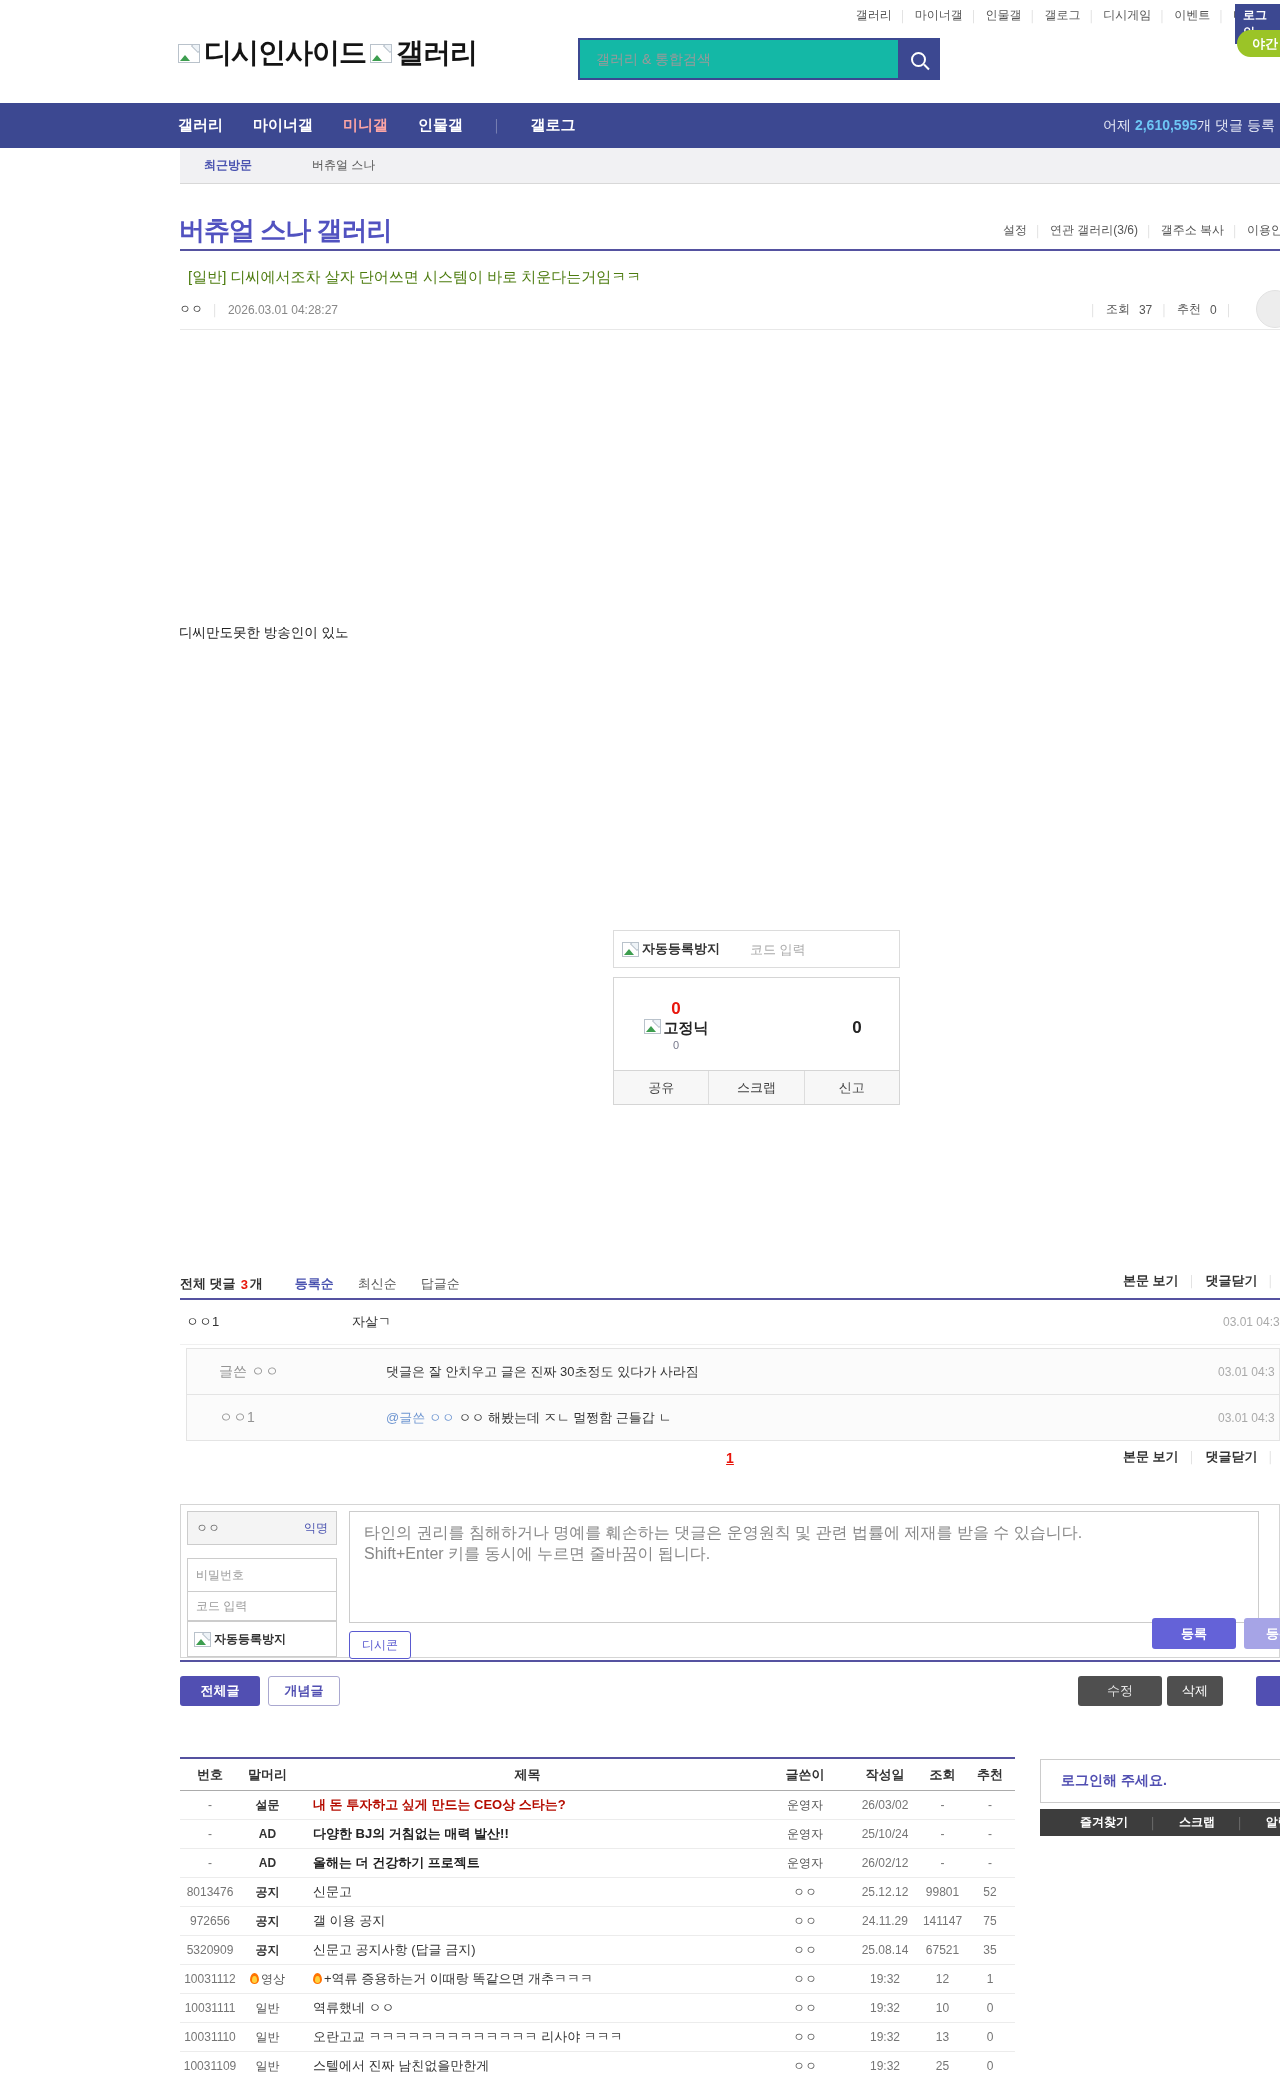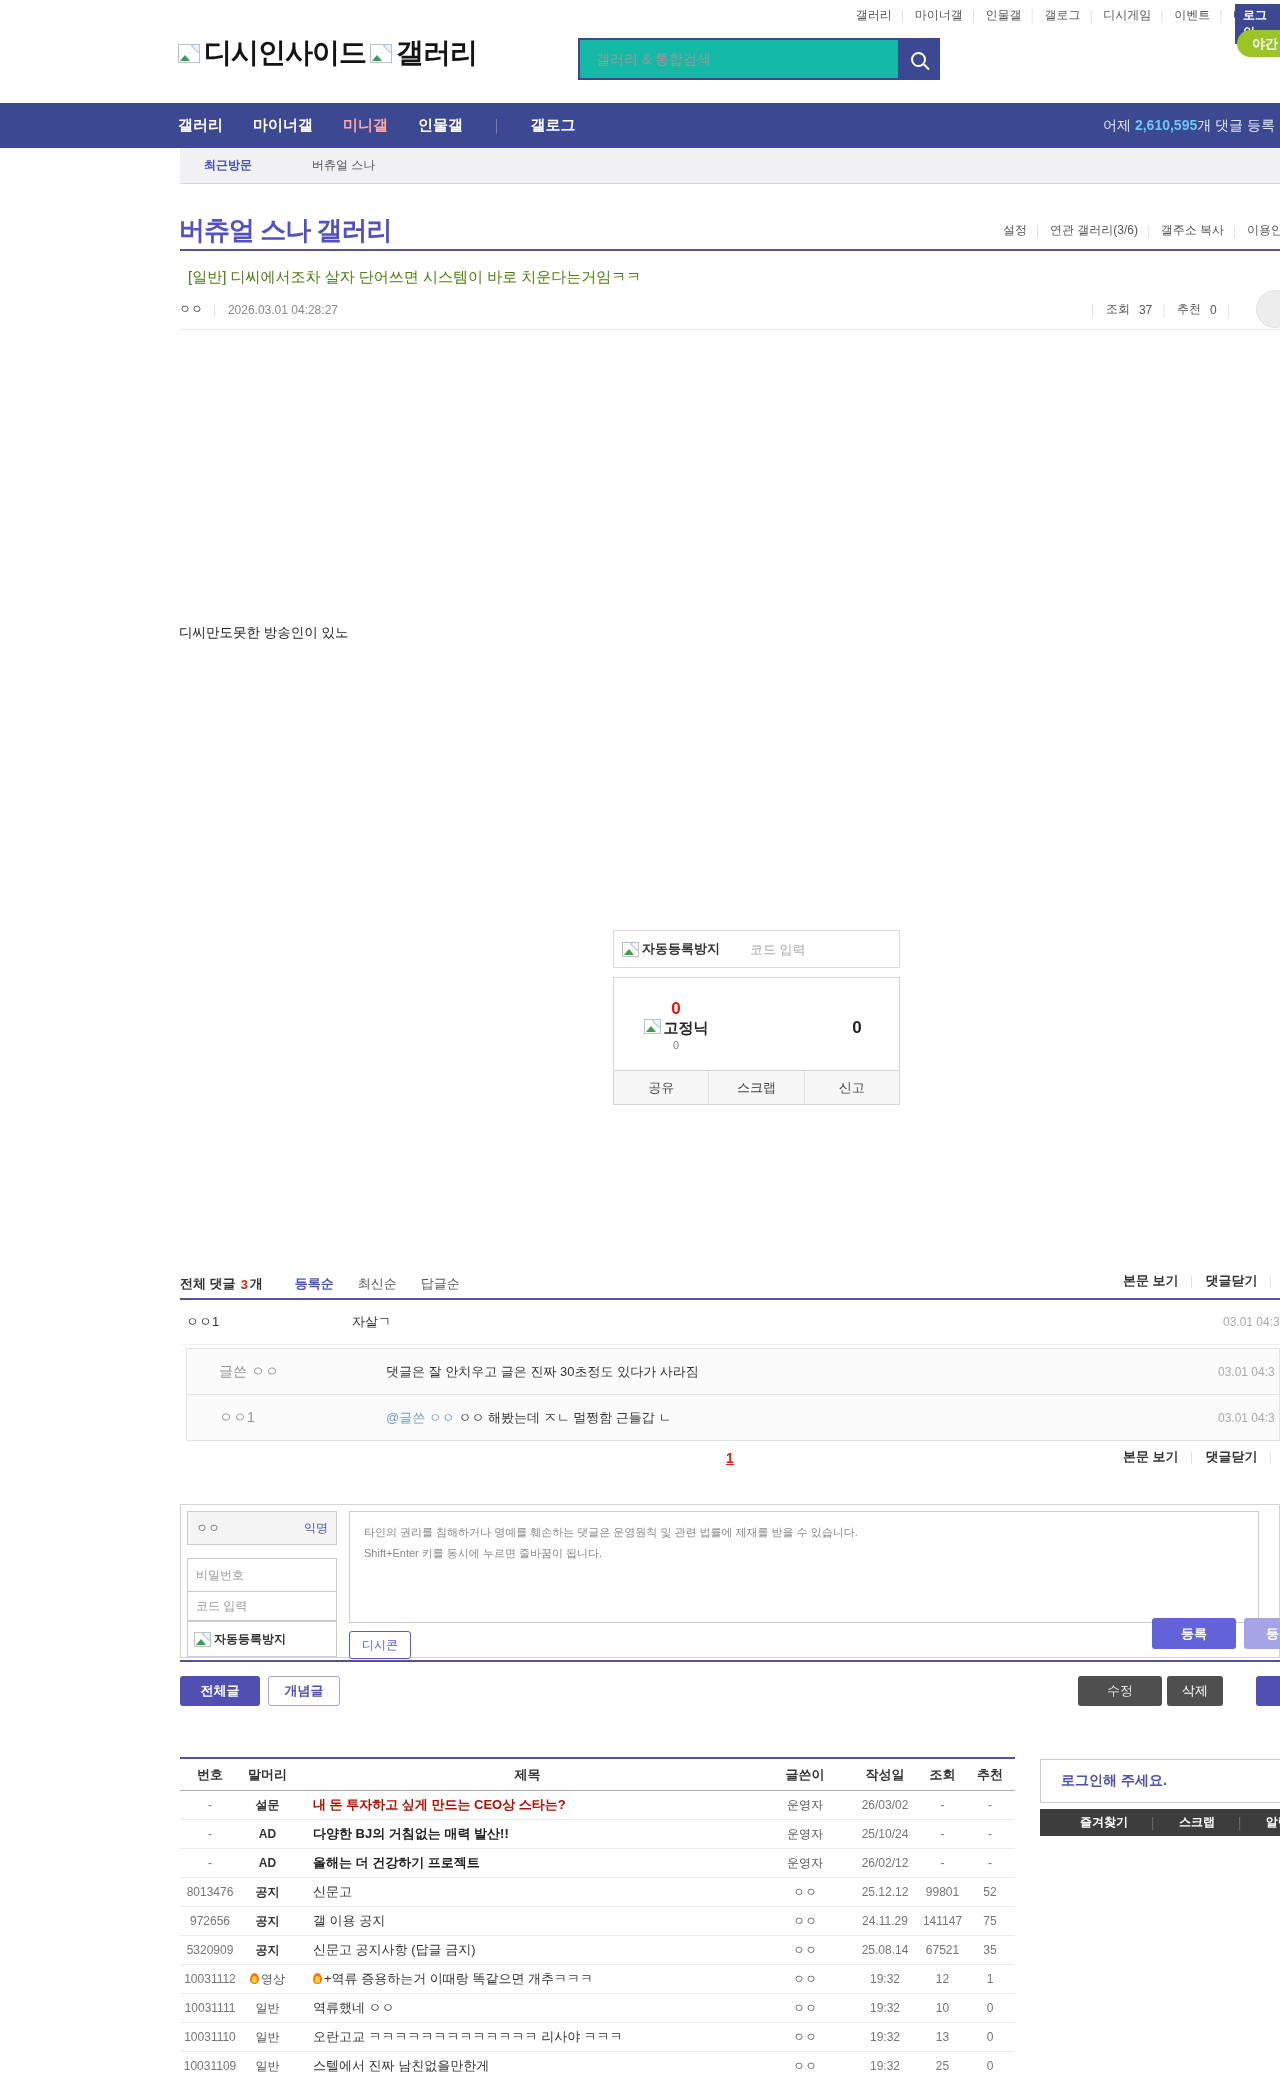--- a/index.html
+++ b/index.html
@@ -144,21 +144,21 @@
   .f-name .anon{color:#4a53b0;}
   .f-in{position:absolute;left:6px;border:1px solid #ccc;box-sizing:border-box;width:150px;
         padding:0 8px;font-size:12px;font-family:inherit;color:#333;outline:none;}
   .f-in::placeholder{color:#999;}
   .f-pw{top:46px;height:34px;margin-top:7px;}
   .f-code{top:86px;height:30px;}
   .f-captcha{position:absolute;left:6px;top:116px;width:150px;height:36px;border:1px solid #ccc;
              box-sizing:border-box;display:flex;align-items:center;padding-left:6px;
              font-size:12px;font-weight:bold;color:#333;background:#fff;white-space:nowrap;}
   .f-text{position:absolute;left:168px;top:6px;width:910px;height:112px;border:1px solid #ccc;
-          box-sizing:border-box;padding:10px 14px;font-size:11px;color:#888;line-height:21px;cursor:text;}
+          box-sizing:border-box;padding:10px 14px;font-size:16px;color:#888;line-height:21px;cursor:text;}
   .f-dccon{position:absolute;left:168px;top:126px;width:62px;height:28px;border:1px solid #5a5ad0;
            border-radius:3px;box-sizing:border-box;display:flex;align-items:center;justify-content:center;
            color:#5a5ad0;font-size:12px;cursor:pointer;background:#fff;}
   .f-submit{position:absolute;left:971px;top:113px;width:84px;height:31px;background:#6462d8;border-radius:3px;
             color:#fff;font-size:13px;font-weight:bold;display:flex;align-items:center;justify-content:center;cursor:pointer;}
   .f-submit2{position:absolute;left:1063px;top:113px;width:70px;height:31px;background:#a6a4e6;border-radius:3px;
             color:#fff;font-size:13px;font-weight:bold;display:flex;align-items:center;justify-content:center;cursor:pointer;}
   .f-border{position:absolute;left:180px;right:0;top:1660px;height:2px;background:#5552a0;}
 
   

